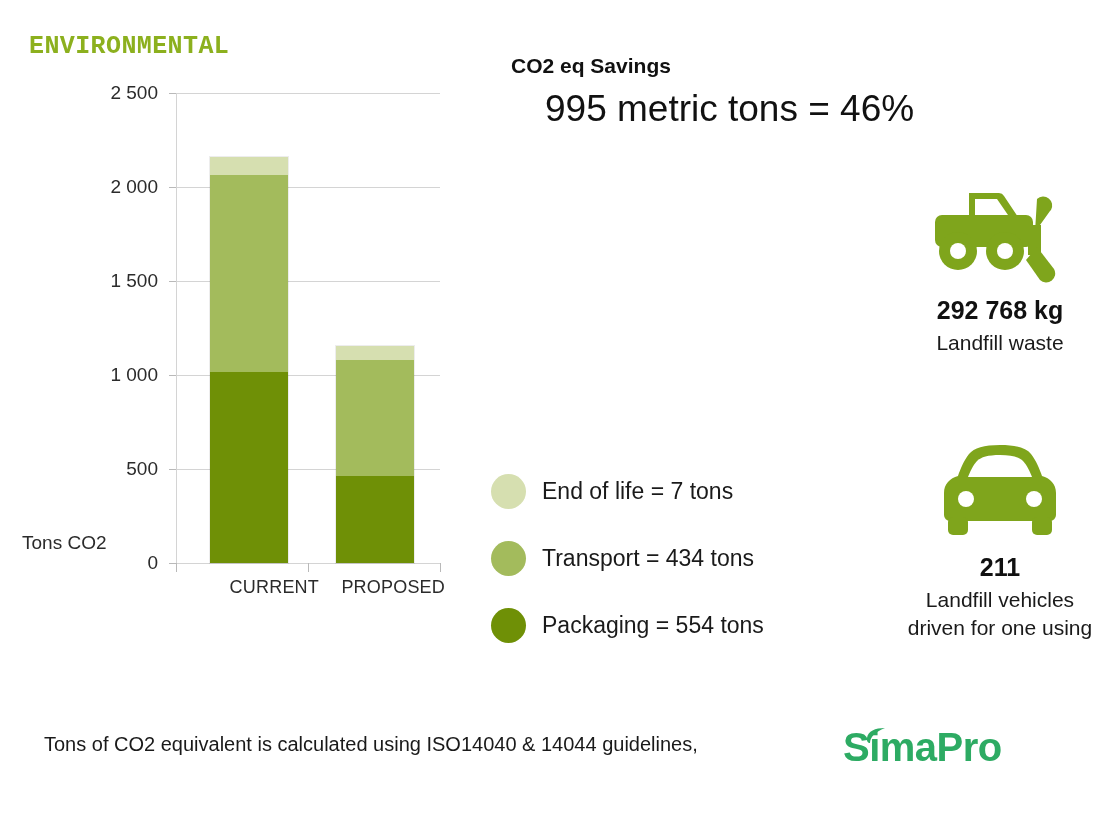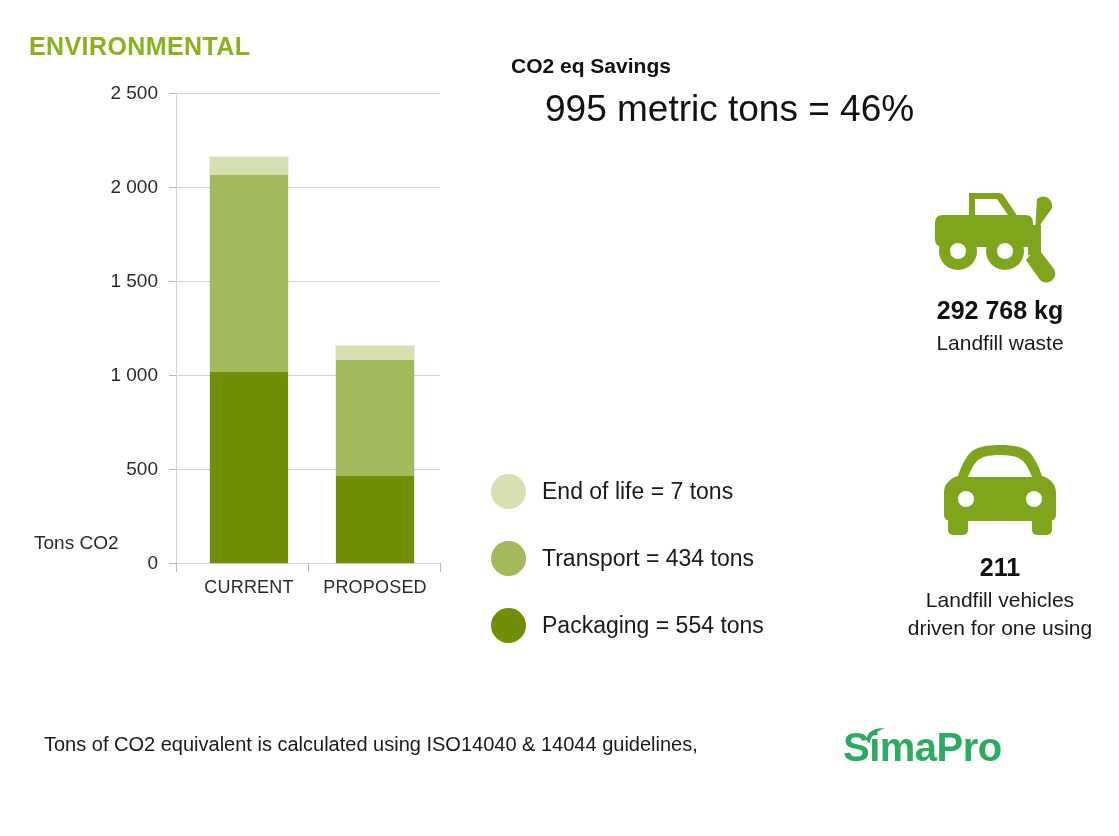--- a/index.html
+++ b/index.html
@@ -10,20 +10,21 @@
     color: #1a1a1a;
     overflow: hidden;
   }
   #root { position: relative; width: 1119px; height: 836px; }
 
   
   .section-title {
     position: absolute; left: 29px; top: 32px;
     font-size: 25px; font-weight: bold; letter-spacing: .4px;
     color: #8cb01e;
+    font-family: Liberation Mono, monospace;
   }
 
   
   #chart { position: absolute; left: 0; top: 80px; width: 470px; height: 530px; }
   .plot {
     position: absolute; left: 176px; top: 13px;
     width: 264px; height: 470px;
   }
   .gridline {
     position: absolute; left: 0; width: 264px; height: 1px;
@@ -35,32 +36,32 @@
   }
   .ytick-label {
     position: absolute; right: 0; width: 80px; text-align: right;
     font-size: 19px; color: #2b2b2b; transform: translateY(-11px);
   }
   .ytick-mark {
     position: absolute; width: 7px; height: 1px; background: #b9b9b9;
   }
   .axis-name {
     position: absolute; left: 22px; top: 452px;
-    font-size: 19px; color: #2b2b2b; margin-left: 12px;
+    font-size: 19px; color: #2b2b2b;
   }
   .bar {
     position: absolute; width: 78px; bottom: 0;
     outline: 1px solid rgba(0,0,0,.07);
   }
   .seg { position: absolute; left: 0; width: 100%; }
   .xtick-mark {
     position: absolute; top: 470px; width: 1px; height: 9px; background: #b9b9b9;
   }
   .xlabel {
-    position: absolute; top: 484px; width: 140px; text-align: center;
+    position: absolute; top: 484px; width: 140px; text-align: right;
     font-size: 18px; color: #2b2b2b; letter-spacing: .2px;
   }
 
   
   .savings-label {
     position: absolute; left: 511px; top: 54px;
     font-size: 21px; font-weight: bold; color: #111;
   }
   .savings-value {
     position: absolute; left: 511px; top: 88px;

